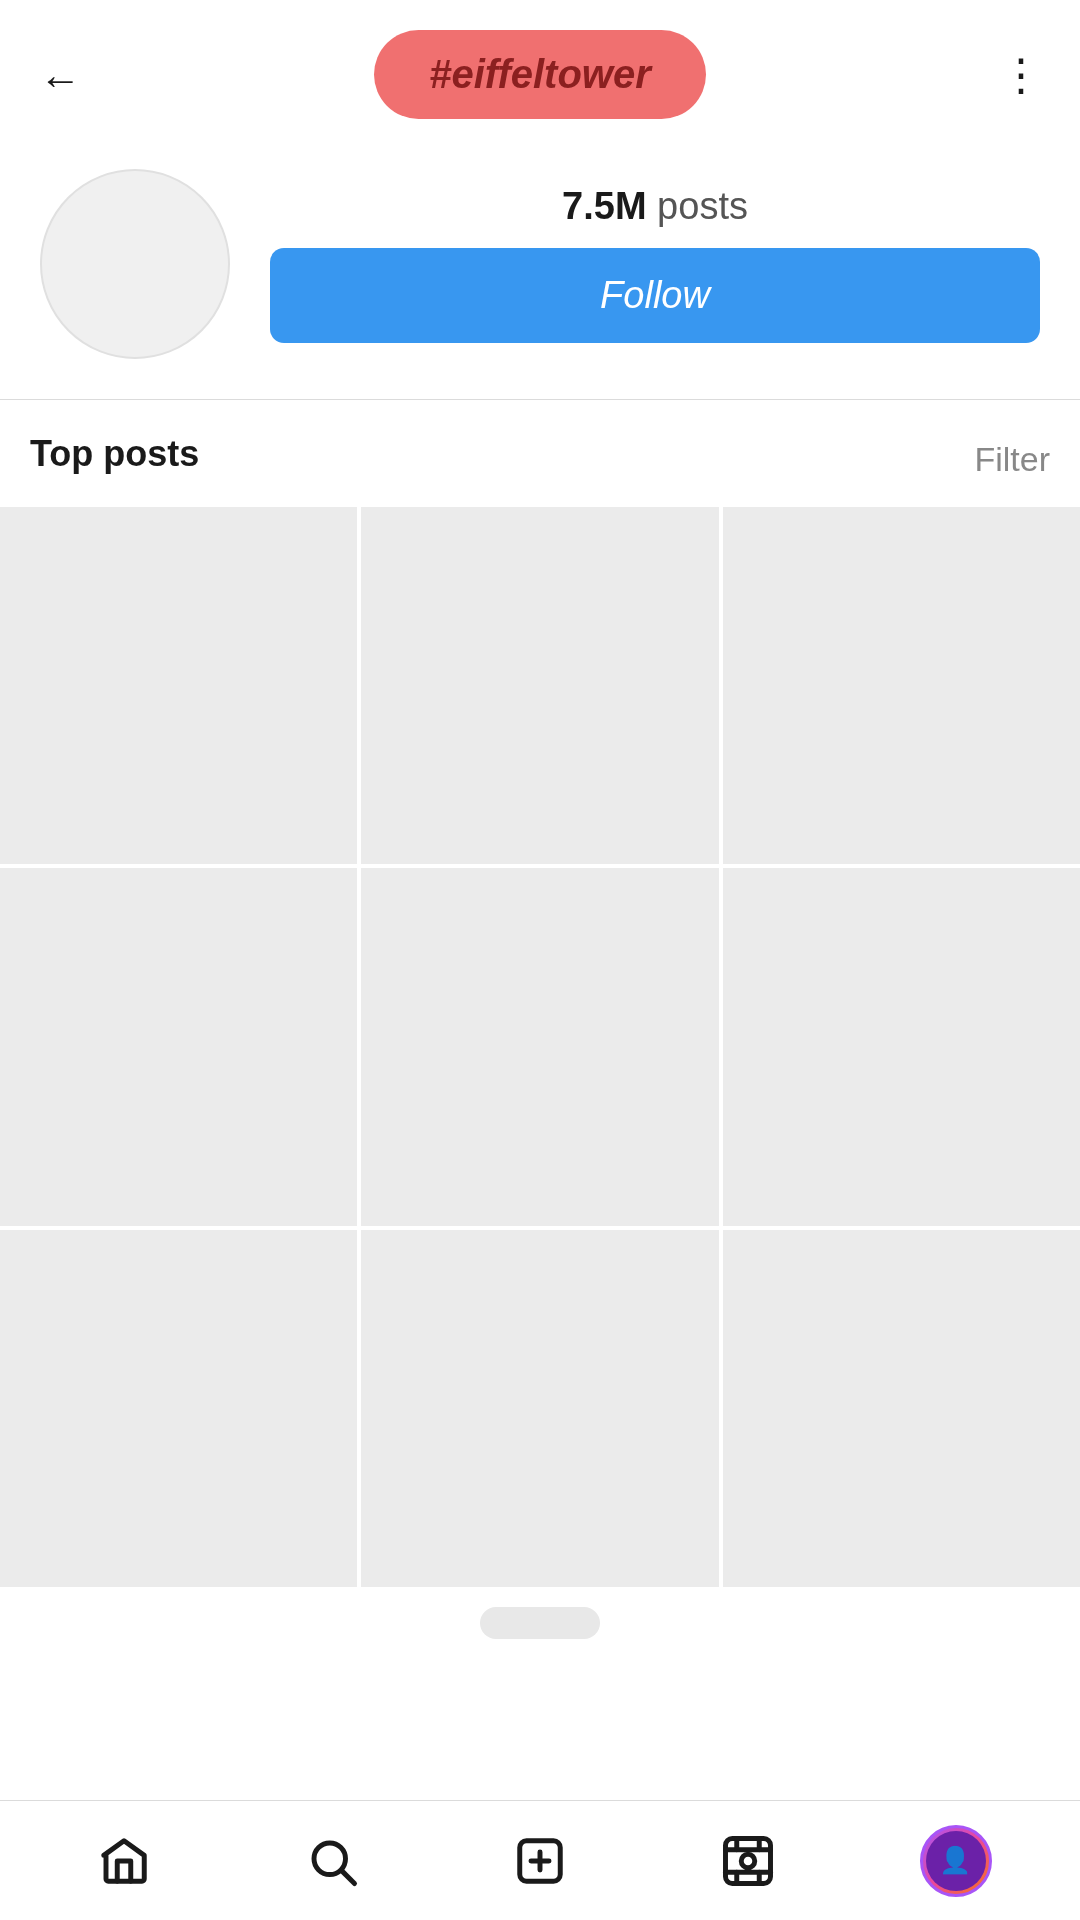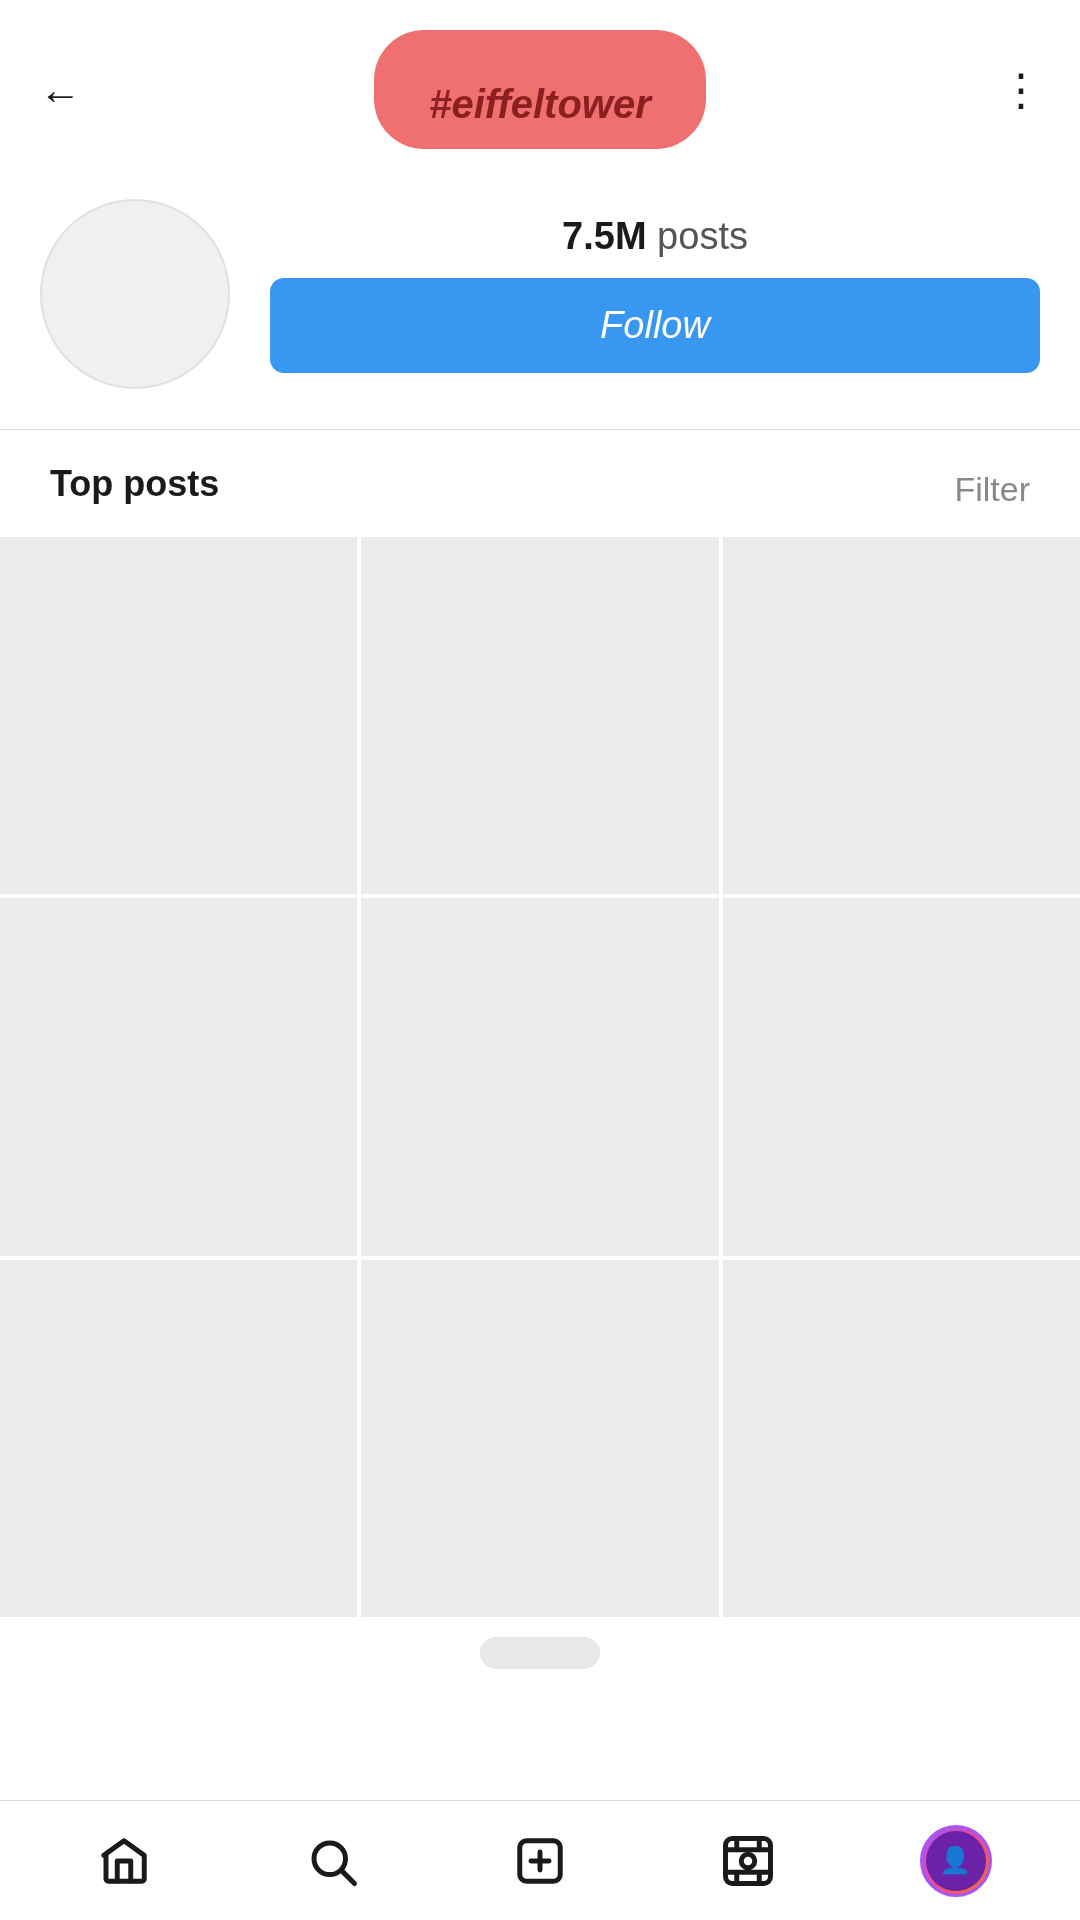--- a/index.html
+++ b/index.html
@@ -49,21 +49,20 @@
       display: flex;
       align-items: center;
       justify-content: center;
     }
 
     .hashtag-pill span {
       color: #8b2020;
       font-size: 40px;
       font-weight: 600;
       font-style: italic;
-      margin-top: 30px;
     }
 
     .more-btn {
       width: 60px;
       height: 60px;
       display: flex;
       align-items: center;
       justify-content: center;
       cursor: pointer;
     }
@@ -131,21 +130,21 @@
       height: 1px;
       background: #dbdbdb;
       margin: 0;
     }
 
     
     .top-posts-bar {
       display: flex;
       align-items: center;
       justify-content: space-between;
-      padding: 28px 50px;
+      padding: 28px 30px;
       background: #fff;
     }
 
     .top-posts-label {
       font-size: 36px;
       font-weight: 700;
       color: #1a1a1a;
     }
 
     .filter-label {

